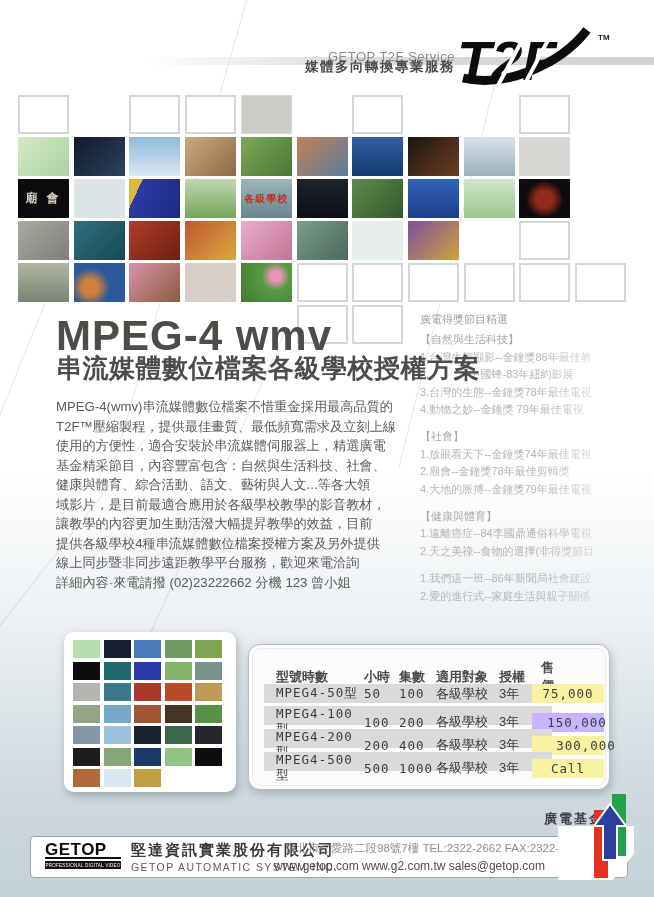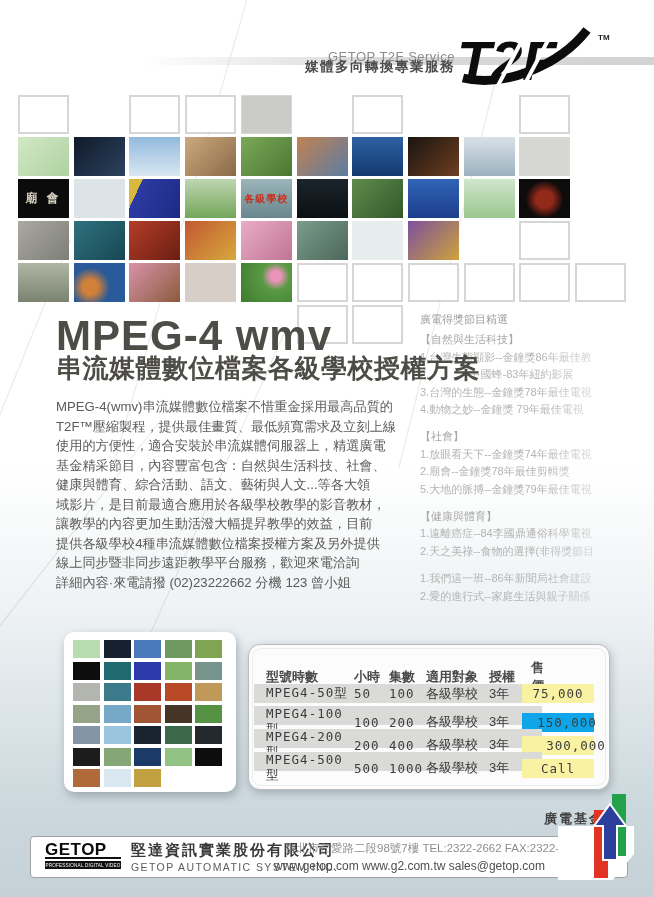--- a/index.html
+++ b/index.html
@@ -39,21 +39,21 @@
 
   
   #collage{position:absolute;left:64px;top:632px;width:172px;height:160px;background:#fff;border-radius:10px;
     box-shadow:2px 4px 10px rgba(90,105,115,.45);z-index:2;}
   .c-tile{position:absolute;width:27px;height:18px;}
 
   
   #table-card{position:absolute;left:248px;top:644px;width:362px;height:146px;background:#fcfcfc;
     border:1px solid #b9bdbf;border-radius:12px;box-shadow:1px 3px 8px rgba(90,105,115,.4);z-index:2;}
   #table-card::before{content:"";position:absolute;inset:3px;border-radius:9px;border:1px solid #ececec;}
-  .t-grid{position:absolute;left:5px;width:288px;height:19px;padding-left:12px;display:grid;
+  .t-grid{position:absolute;left:15px;width:288px;height:19px;padding-left:12px;display:grid;
     grid-template-columns:88px 35px 37px 63px 42px 1fr;align-items:center;font-size:13px;}
   .t-head{top:14px;font-weight:bold;color:#4a4a4a;}
   .t-row{background:#dadad8;color:#3c3c3c;}
   .mono{font-family:"DejaVu Sans Mono","Liberation Mono",monospace;letter-spacing:1px;font-size:12.5px;}
   .price{background:#f8f2a2;margin-left:-9px;width:72px;height:19px;display:flex;align-items:center;justify-content:center;}
 
   
   #footer-bar{position:absolute;left:30px;top:836px;width:598px;height:42px;background:#fff;border:1px solid #a2a2a2;border-radius:4px;z-index:2;}
   #getop-logo{position:absolute;left:14px;top:5px;width:76px;border-bottom:2px solid #101010;}
   #getop-word{font-size:17px;font-weight:900;color:#0a0a0a;letter-spacing:.5px;line-height:15px;}
@@ -170,21 +170,21 @@
         <div class="ap-heading">【自然與生活科技】</div>
         <div class="ap-item">1.台灣生態顯影--金鐘獎86年最佳教</div>
         <div class="ap-item">2.　　　--中國蜂-83年紐約影展</div>
         <div class="ap-item">3.台灣的生態--金鐘獎78年最佳電視</div>
         <div class="ap-item">4.動物之妙--金鐘獎 79年最佳電視</div>
       </div>
       <div class="ap-section">
         <div class="ap-heading">【社會】</div>
         <div class="ap-item">1.放眼看天下--金鐘獎74年最佳電視</div>
         <div class="ap-item">2.廟會--金鐘獎78年最佳剪輯獎</div>
-        <div class="ap-item">5.大地的脈搏--金鐘獎79年最佳電視</div>
+        <div class="ap-item">4.大地的脈搏--金鐘獎79年最佳電視</div>
       </div>
       <div class="ap-section">
         <div class="ap-heading">【健康與體育】</div>
         <div class="ap-item">1.遠離癌症--84李國鼎通俗科學電視</div>
         <div class="ap-item">2.天之美祿--食物的選擇(非得獎節目</div>
       </div>
       <div class="ap-section">
         <div class="ap-item">1.我們這一班--86年新聞局社會建設</div>
         <div class="ap-item">2.愛的進行式--家庭生活與親子關係</div>
       </div>
@@ -245,21 +245,21 @@
           <div class="price" style="background: rgb(248, 242, 162);">
             <div class="mono">75,000</div>
           </div>
         </div>
         <div class="t-grid t-row" style="top: 61px;">
           <div class="mono">MPEG4-100型</div>
           <div class="mono">100</div>
           <div class="mono">200</div>
           <div>各級學校</div>
           <div>3年</div>
-          <div class="price" style="background: #0ea5e9; padding-left: 18px;">
+          <div class="price" style="background: #c4b5fd; padding-left: 18px;">
             <div class="mono">150,000</div>
           </div>
         </div>
         <div class="t-grid t-row" style="top: 84px;">
           <div class="mono">MPEG4-200型</div>
           <div class="mono">200</div>
           <div class="mono">400</div>
           <div>各級學校</div>
           <div>3年</div>
           <div class="price" style="background: rgb(248, 242, 162); padding-left: 36px;">

